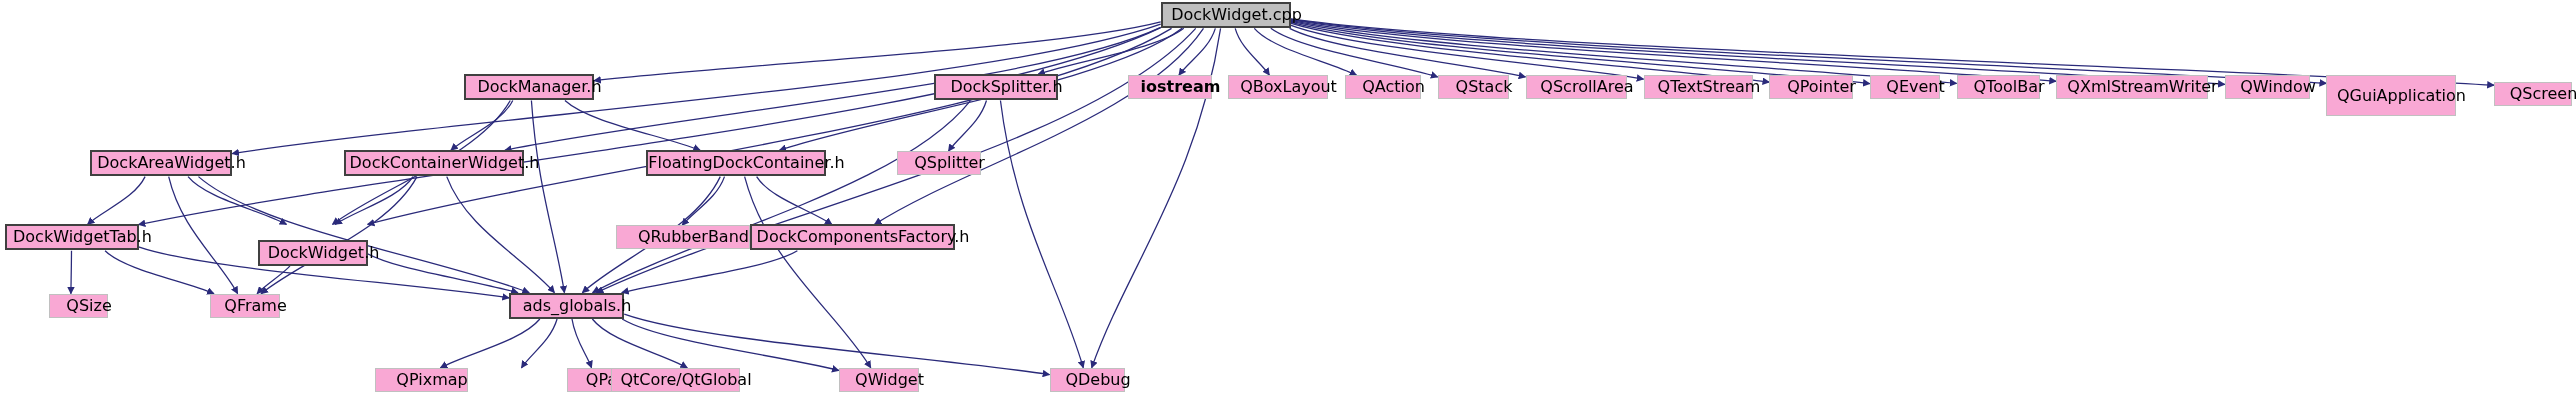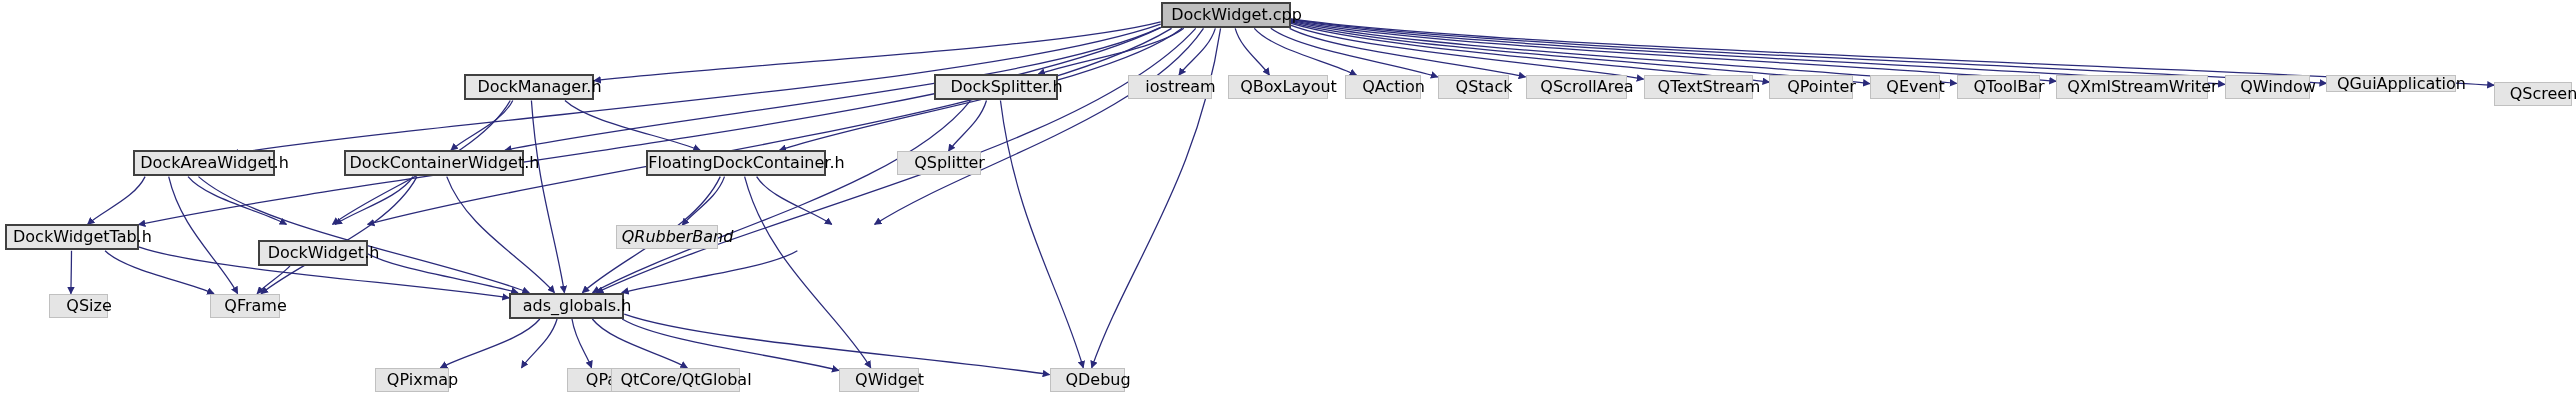--- a/index.html
+++ b/index.html
@@ -24,21 +24,21 @@
     width: 2576px;
     height: 401px;
     pointer-events: none;
   }
   .gnode {
     position: absolute;
     box-sizing: border-box;
     display: flex;
     align-items: center;
     justify-content: center;
-    background: #e5e5e5;
+    background: #f9a8d4;
     white-space: nowrap;
     line-height: 1;
   }
   .gnode .lbl {
     font-size: 16px;
     color: #000000;
     letter-spacing: 0px;
     padding-left: 21px;
   }
   
@@ -121,21 +121,21 @@
     </svg>
 <div class="gnode root" style="left: 1161px; top: 2px; width: 130px; height: 26px;">
       <span class="lbl">DockWidget.cpp</span>
     </div>
     <div class="gnode internal" style="left: 464px; top: 74px; width: 130px; height: 26px;">
       <span class="lbl">DockManager.h</span>
     </div>
     <div class="gnode internal" style="left: 934px; top: 74px; width: 124px; height: 26px;">
       <span class="lbl">DockSplitter.h</span>
     </div>
-    <div class="gnode external" style="left: 1128px; top: 75px; width: 84px; height: 24.4px;">
+    <div class="gnode external" style="left: 1128px; top: 75px; width: 84px; height: 24.4px; font-weight: bold;">
       <span class="lbl">iostream</span>
     </div>
     <div class="gnode external" style="left: 1228px; top: 75px; width: 100px; height: 24.4px;">
       <span class="lbl">QBoxLayout</span>
     </div>
     <div class="gnode external" style="left: 1345px; top: 75px; width: 76px; height: 24.4px;">
       <span class="lbl">QAction</span>
     </div>
     <div class="gnode external" style="left: 1438px; top: 75px; width: 71px; height: 24.4px;">
       <span class="lbl">QStack</span>
@@ -154,57 +154,60 @@
     </div>
     <div class="gnode external" style="left: 1957px; top: 75px; width: 83px; height: 24.4px;">
       <span class="lbl">QToolBar</span>
     </div>
     <div class="gnode external" style="left: 2056px; top: 75px; width: 152px; height: 24px;">
       <span class="lbl">QXmlStreamWriter</span>
     </div>
     <div class="gnode external" style="left: 2225px; top: 75px; width: 85px; height: 24.4px;">
       <span class="lbl">QWindow</span>
     </div>
-    <div class="gnode external" style="left: 2326px; top: 75px; width: 130px; height: 17px;">
+    <div class="gnode external" style="left: 2326px; top: 75px; width: 130px; height: 41px;">
       <span class="lbl">QGuiApplication</span>
     </div>
     <div class="gnode external" style="left: 2494px; top: 75px; width: 78px; height: 24.4px; margin-top: 7px;">
       <span class="lbl">QScreen</span>
     </div>
-    <div class="gnode internal" style="left: 90px; top: 150px; width: 142px; height: 26px; margin-left: 43px;">
+    <div class="gnode internal" style="left: 90px; top: 150px; width: 142px; height: 26px;">
       <span class="lbl">DockAreaWidget.h</span>
     </div>
     <div class="gnode internal" style="left: 646px; top: 150px; width: 180px; height: 26px;">
       <span class="lbl">FloatingDockContainer.h</span>
     </div>
     <div class="gnode internal" style="left: 344px; top: 150px; width: 180px; height: 26px;">
       <span class="lbl">DockContainerWidget.h</span>
     </div>
     <div class="gnode external" style="left: 897px; top: 151px; width: 84px; height: 24.4px;">
       <span class="lbl">QSplitter</span>
     </div>
     <div class="gnode internal" style="left: 4.9px; top: 224px; width: 134px; height: 26px;">
       <span class="lbl">DockWidgetTab.h</span>
     </div>
     <div class="gnode internal" style="left: 258px; top: 224px; width: 110px; height: 26px; margin-top: 16px;">
       <span class="lbl">DockWidget.h</span>
     </div>
-    <div class="gnode external" style="left: 616px; top: 225px; width: 102px; height: 24.4px; font-style: italic;">
+    <div class="gnode external" style="left: 616px; top: 225px; width: 134px; height: 24.4px;">
       <span class="lbl">QRubberBand</span>
+    </div>
+    <div class="gnode internal" style="left: 750px; top: 224px; width: 205px; height: 26px;">
+      <span class="lbl">DockComponentsFactory.h</span>
     </div>
     <div class="gnode external" style="left: 49px; top: 294px; width: 59px; height: 24.4px;">
       <span class="lbl">QSize</span>
     </div>
     <div class="gnode external" style="left: 210px; top: 294px; width: 70px; height: 24.4px;">
       <span class="lbl">QFrame</span>
     </div>
     <div class="gnode internal" style="left: 509px; top: 293px; width: 115px; height: 26px;">
       <span class="lbl">ads_globals.h</span>
     </div>
-    <div class="gnode external" style="left: 375px; top: 368px; width: 74px; height: 24.4px;">
+    <div class="gnode external" style="left: 375px; top: 368px; width: 93px; height: 24.4px;">
       <span class="lbl">QPixmap</span>
     </div>
     <div class="gnode external" style="left: 479px; top: 368px; width: 46px; height: 24.4px; margin-top: 48px;">
       <span class="lbl">QStyle</span>
     </div>
     <div class="gnode external" style="left: 567px; top: 368px; width: 59px; height: 24.4px;">
       <span class="lbl">QPair</span>
     </div>
     <div class="gnode external" style="left: 611px; top: 368px; width: 129px; height: 24.4px;">
       <span class="lbl">QtCore/QtGlobal</span>

